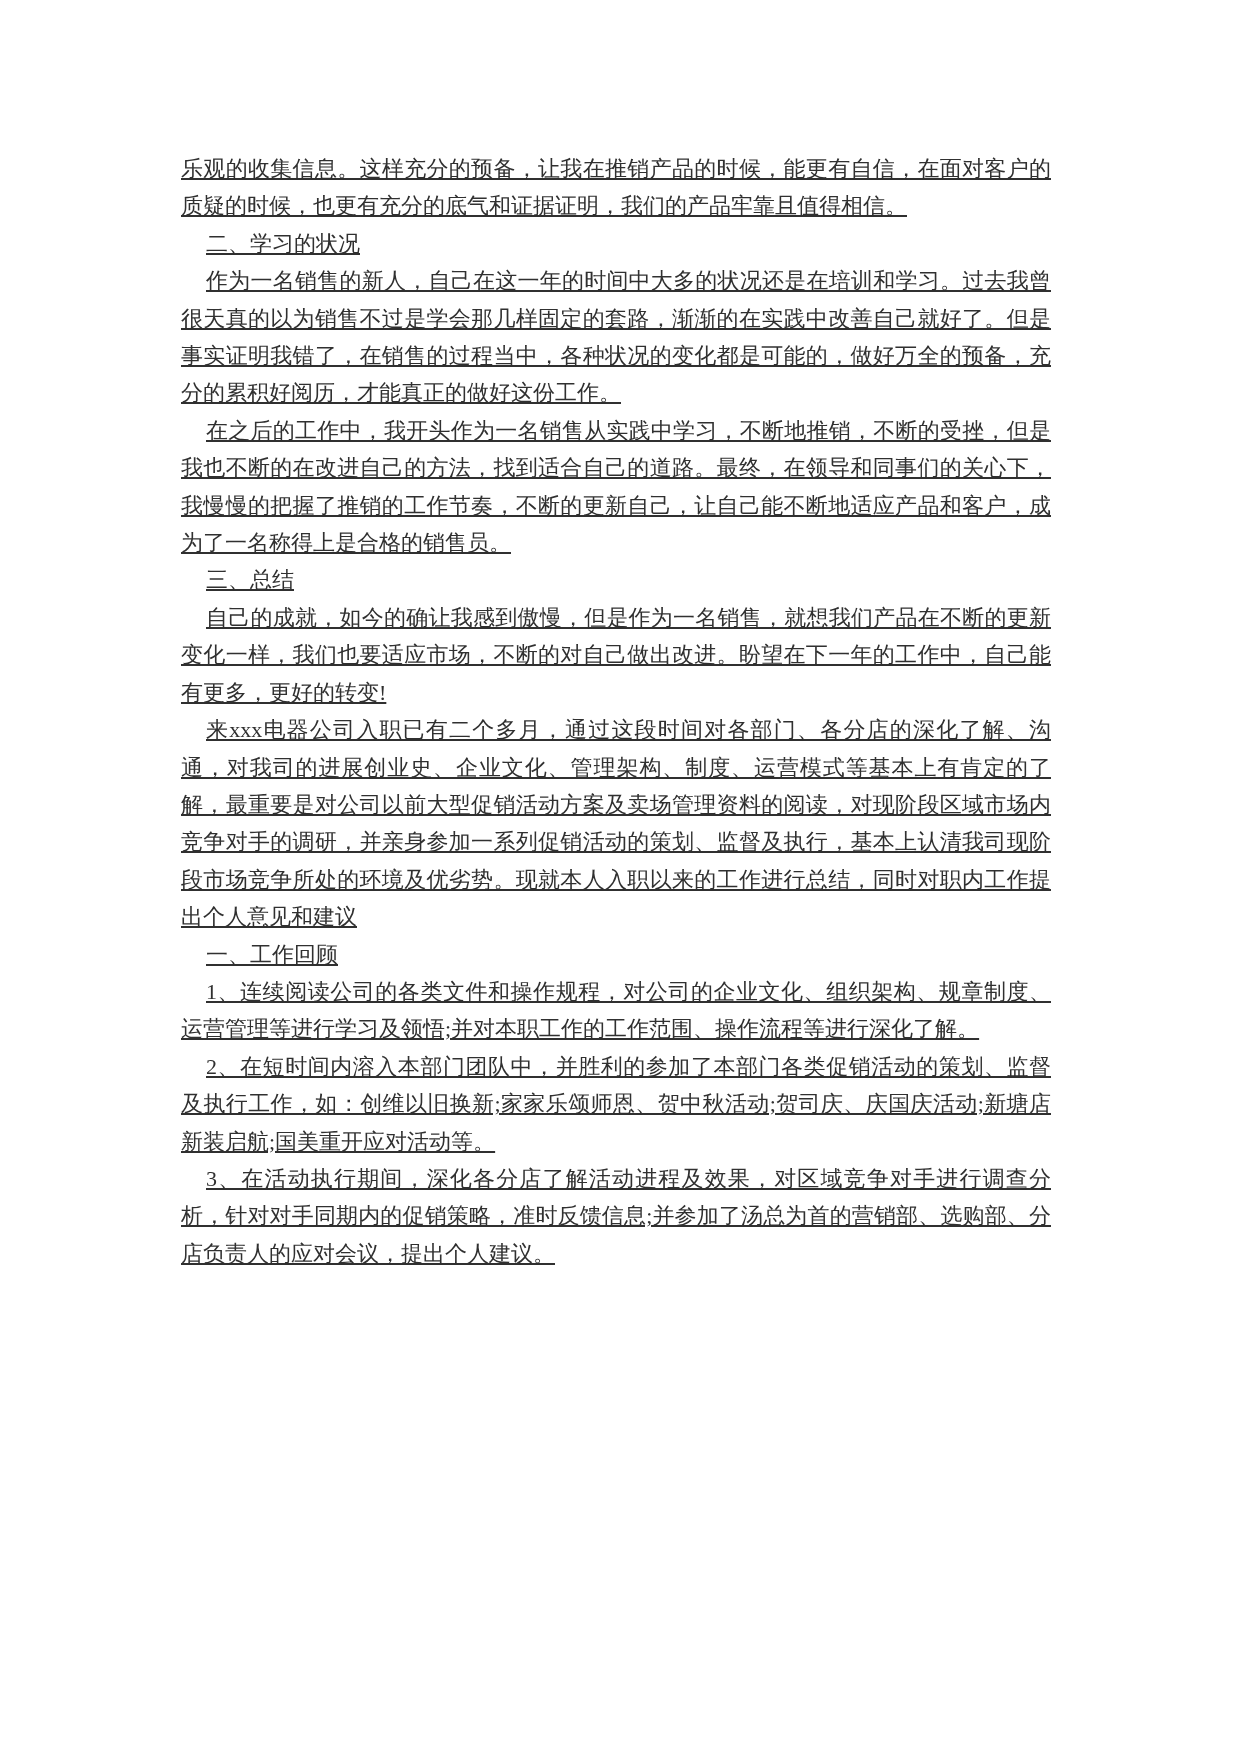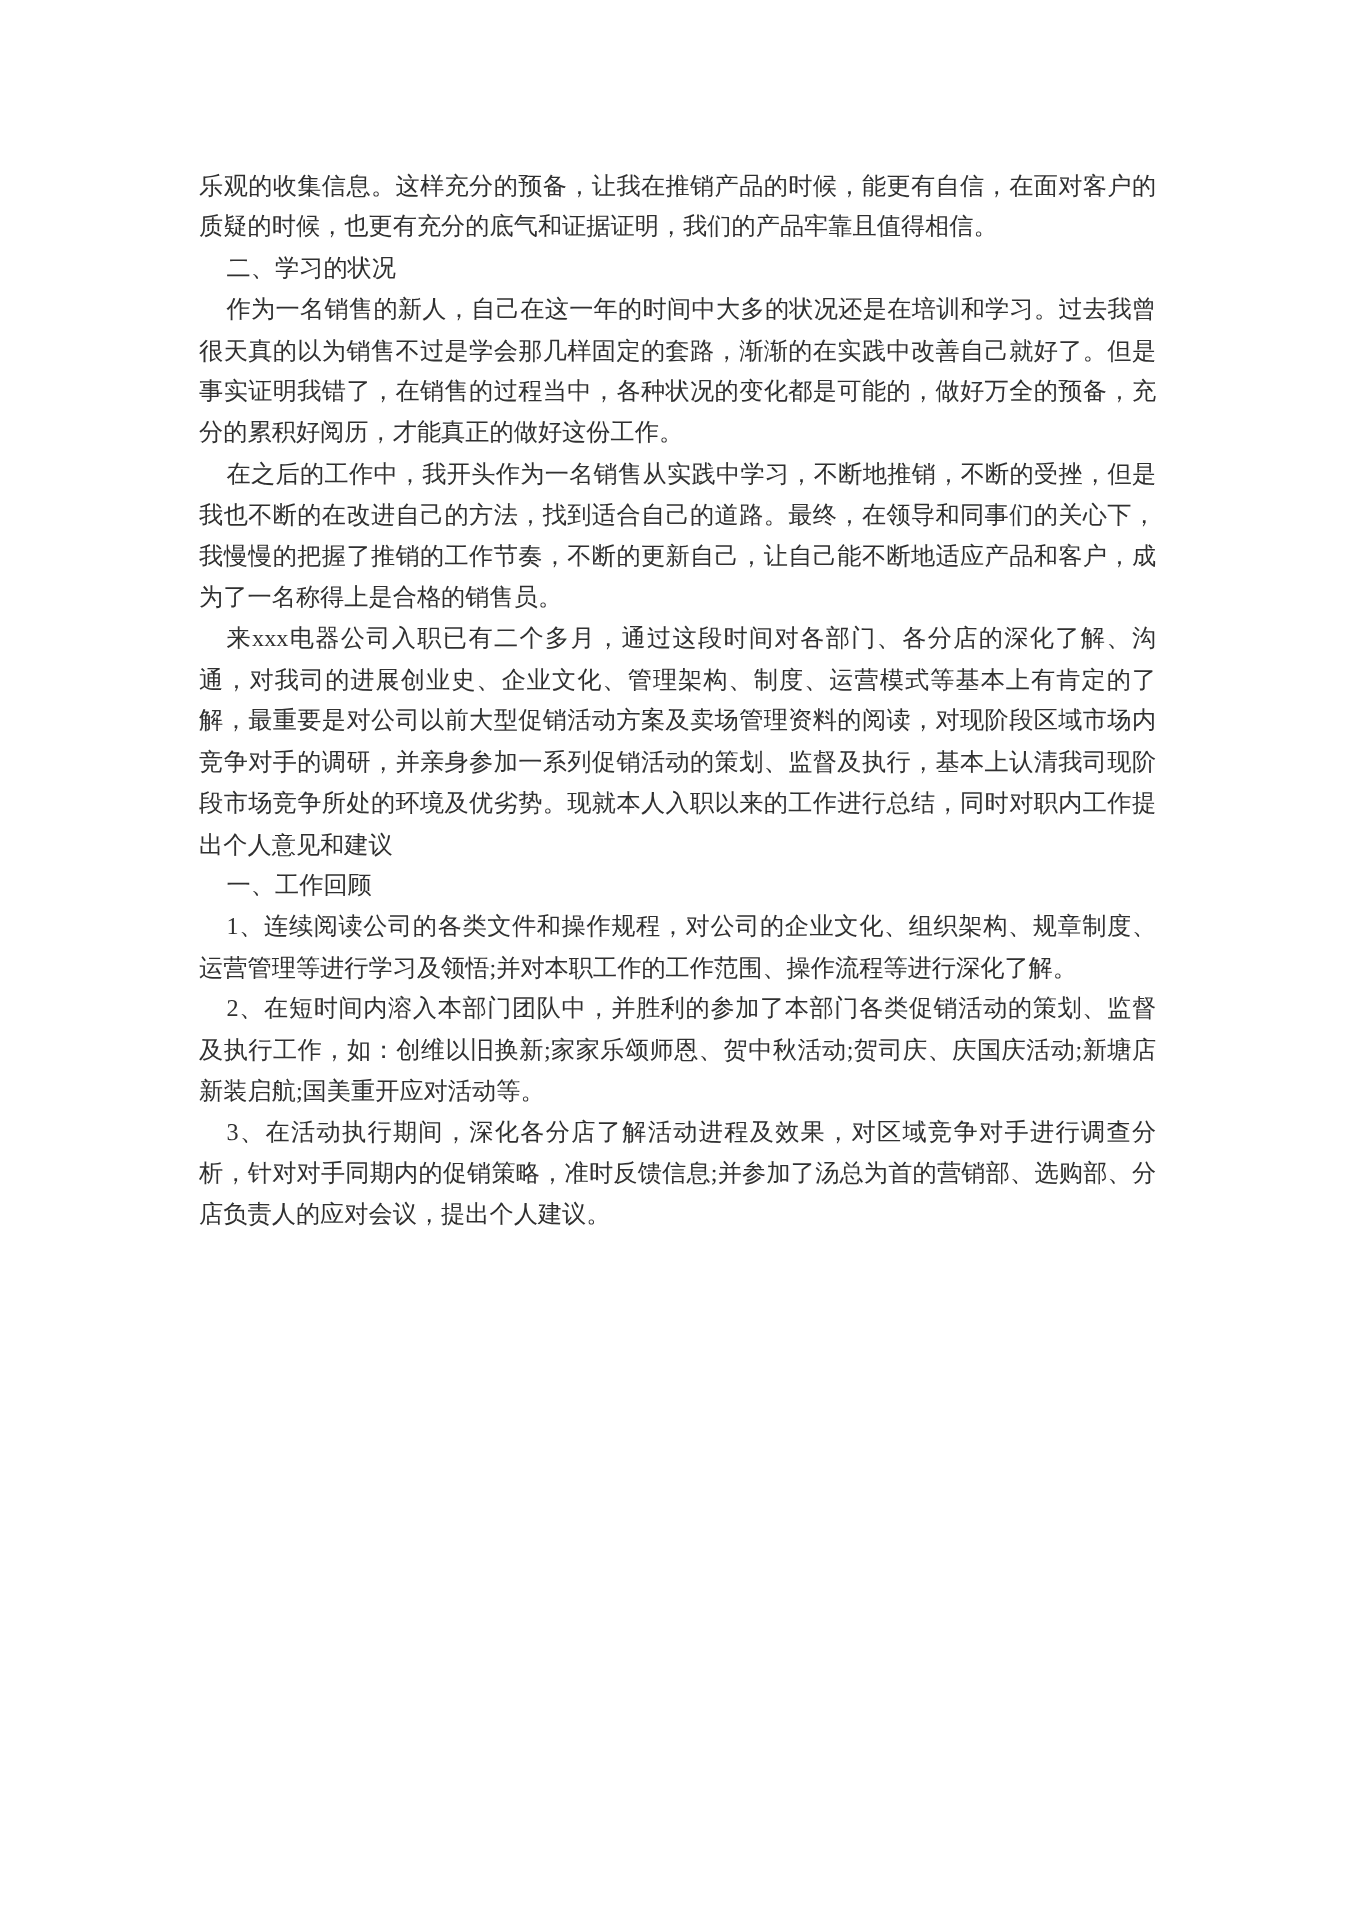--- a/index.html
+++ b/index.html
@@ -21,33 +21,36 @@
     width: 870px;
     font-family: "Liberation Serif", "DejaVu Serif", serif;
     font-size: 22px;
     line-height: 37.4px;
     color: #303030;
     text-align: justify;
   }
   .doc-body p {
     margin: 0;
     padding: 0;
+    text-decoration: underline;
   }
   .doc-body p.indent {
     text-indent: 25px;
   }
 </style>
 </head>
 <body>
 
 <div class="page">
   <div class="doc-body">
       <p>乐观的收集信息。这样充分的预备，让我在推销产品的时候，能更有自信，在面对客户的质疑的时候，也更有充分的底气和证据证明，我们的产品牢靠且值得相信。</p>
       <p class="indent">二、学习的状况</p>
       <p class="indent">作为一名销售的新人，自己在这一年的时间中大多的状况还是在培训和学习。过去我曾很天真的以为销售不过是学会那几样固定的套路，渐渐的在实践中改善自己就好了。但是事实证明我错了，在销售的过程当中，各种状况的变化都是可能的，做好万全的预备，充分的累积好阅历，才能真正的做好这份工作。</p>
       <p class="indent">在之后的工作中，我开头作为一名销售从实践中学习，不断地推销，不断的受挫，但是我也不断的在改进自己的方法，找到适合自己的道路。最终，在领导和同事们的关心下，我慢慢的把握了推销的工作节奏，不断的更新自己，让自己能不断地适应产品和客户，成为了一名称得上是合格的销售员。</p>
+      <p class="indent">三、总结</p>
+      <p class="indent">自己的成就，如今的确让我感到傲慢，但是作为一名销售，就想我们产品在不断的更新变化一样，我们也要适应市场，不断的对自己做出改进。盼望在下一年的工作中，自己能有更多，更好的转变!</p>
       <p class="indent">来xxx电器公司入职已有二个多月，通过这段时间对各部门、各分店的深化了解、沟通，对我司的进展创业史、企业文化、管理架构、制度、运营模式等基本上有肯定的了解，最重要是对公司以前大型促销活动方案及卖场管理资料的阅读，对现阶段区域市场内竞争对手的调研，并亲身参加一系列促销活动的策划、监督及执行，基本上认清我司现阶段市场竞争所处的环境及优劣势。现就本人入职以来的工作进行总结，同时对职内工作提出个人意见和建议</p>
       <p class="indent">一、工作回顾</p>
       <p class="indent">1、连续阅读公司的各类文件和操作规程，对公司的企业文化、组织架构、规章制度、运营管理等进行学习及领悟;并对本职工作的工作范围、操作流程等进行深化了解。</p>
       <p class="indent">2、在短时间内溶入本部门团队中，并胜利的参加了本部门各类促销活动的策划、监督及执行工作，如：创维以旧换新;家家乐颂师恩、贺中秋活动;贺司庆、庆国庆活动;新塘店新装启航;国美重开应对活动等。</p>
       <p class="indent">3、在活动执行期间，深化各分店了解活动进程及效果，对区域竞争对手进行调查分析，针对对手同期内的促销策略，准时反馈信息;并参加了汤总为首的营销部、选购部、分店负责人的应对会议，提出个人建议。</p>
     </div>
 </div>
 
 </body></html>

